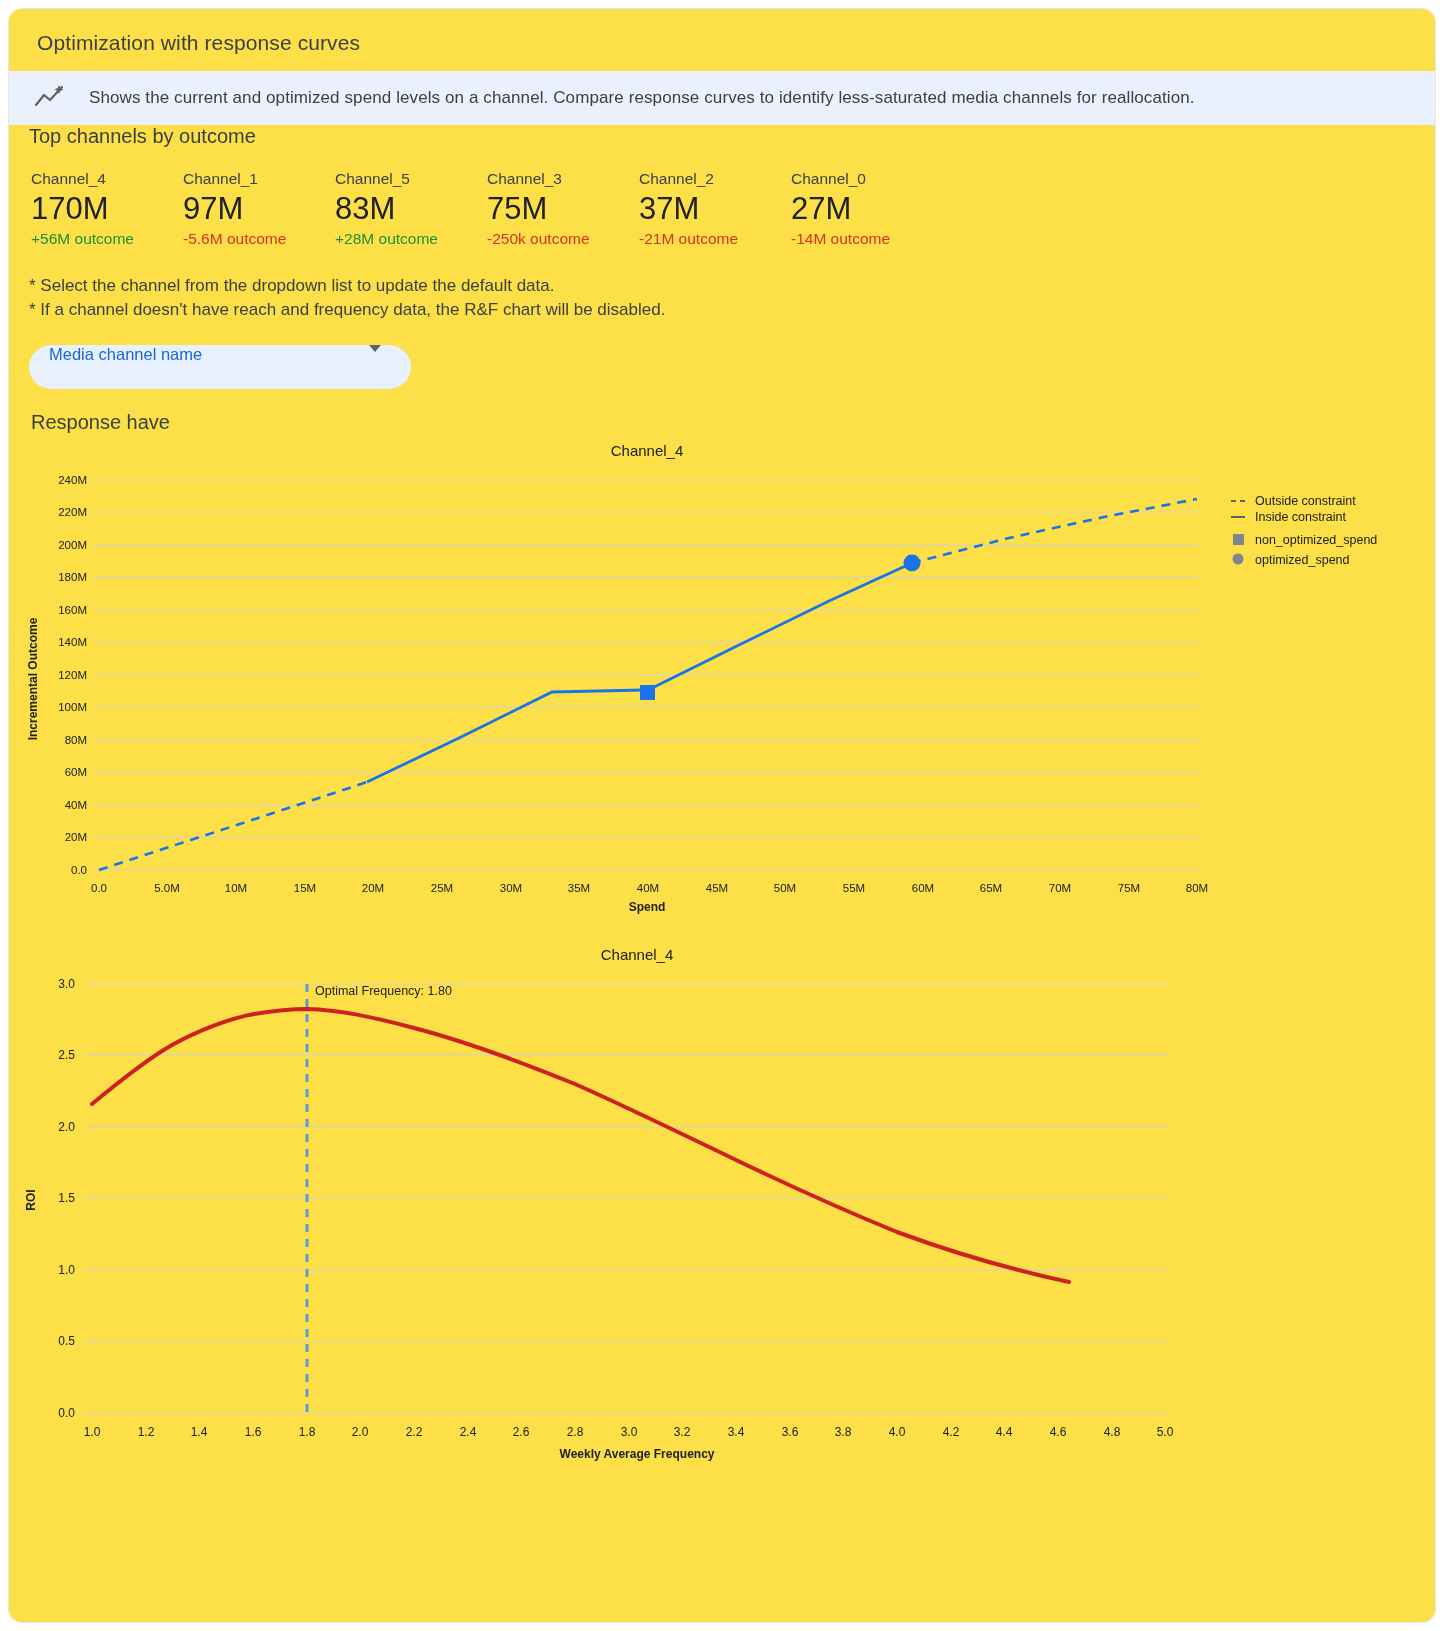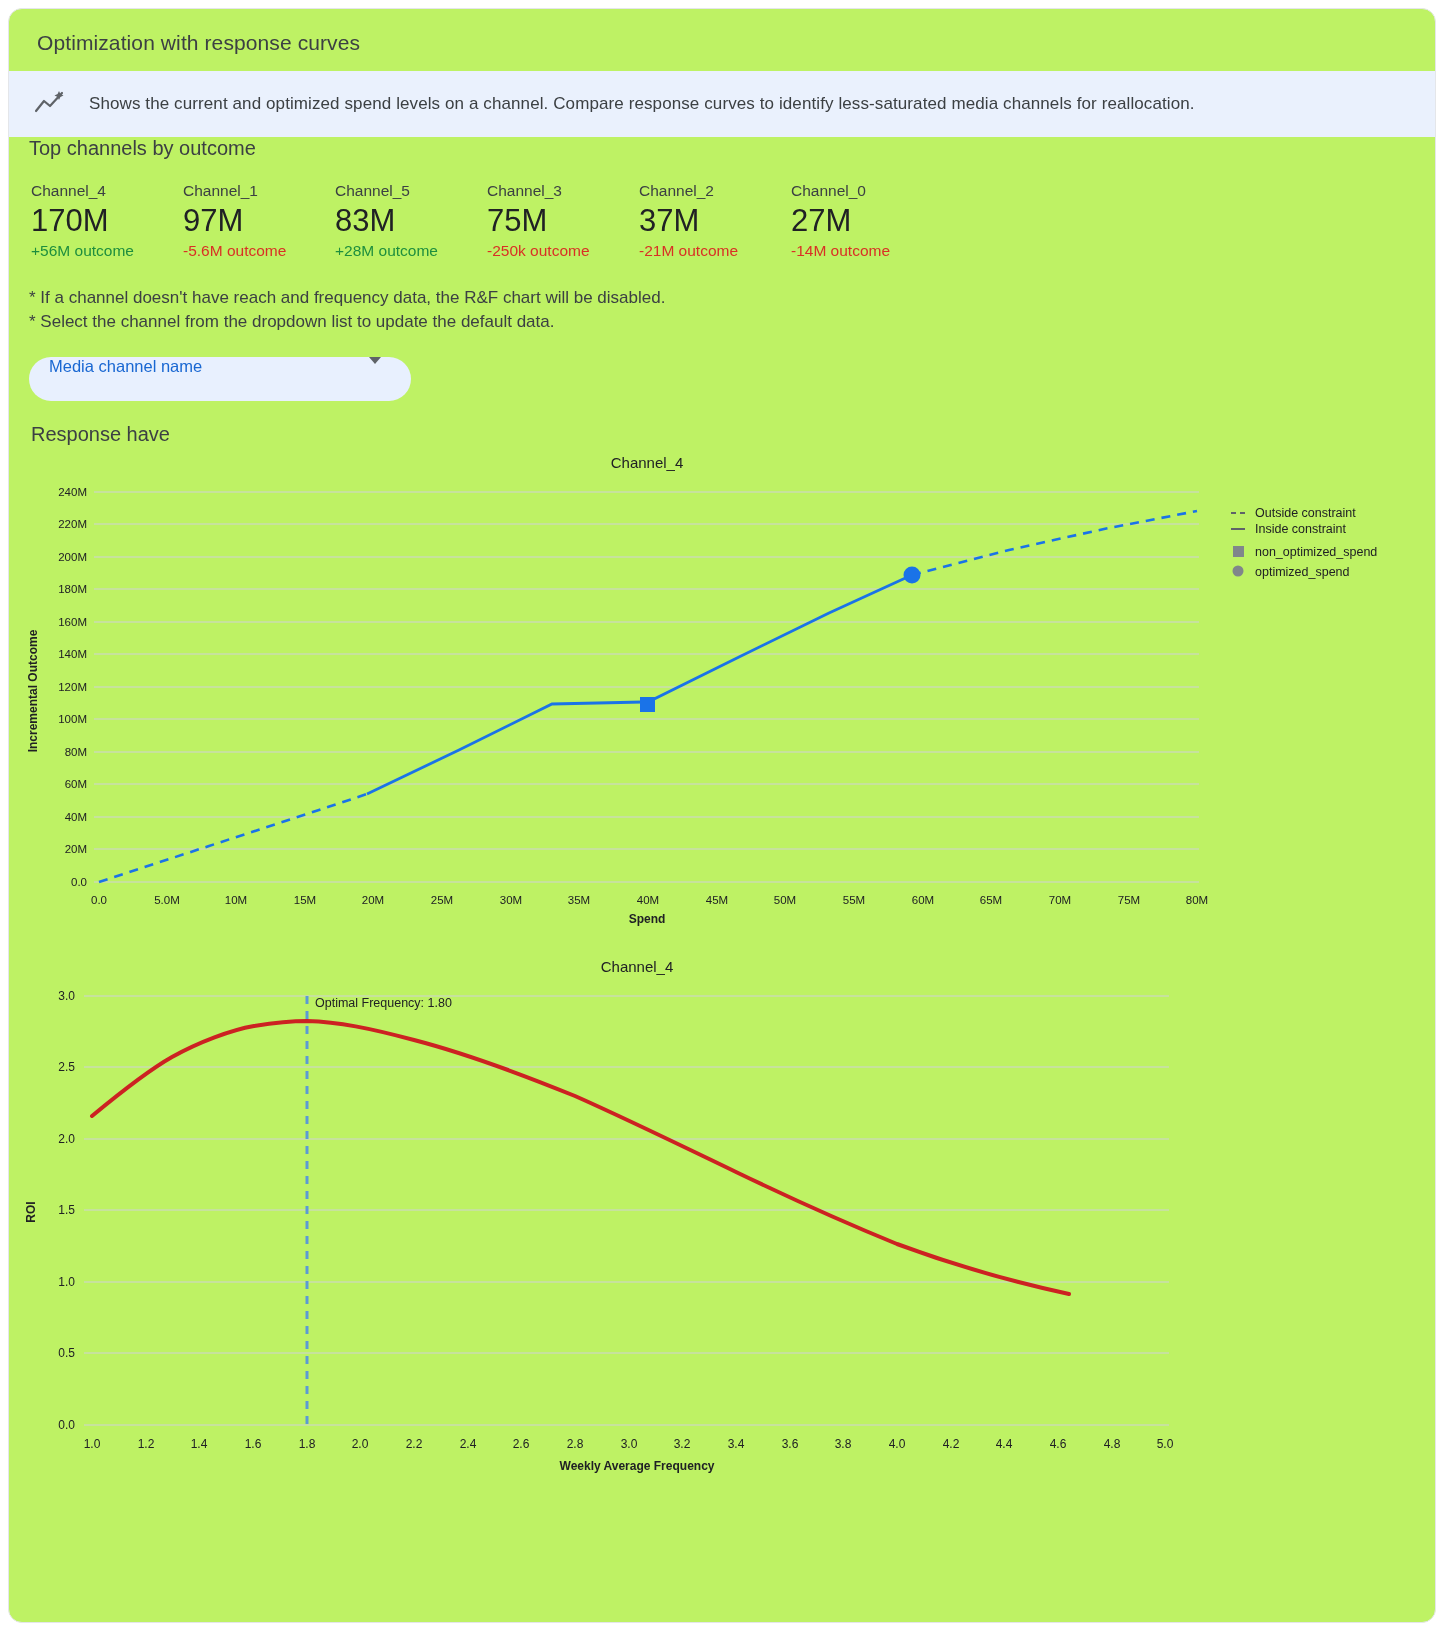--- a/index.html
+++ b/index.html
@@ -13,36 +13,36 @@
     width: 1444px;
     min-height: 1631px;
     position: relative;
     background: #fff;
   }
   .card {
     position: absolute;
     left: 8px; top: 8px;
     width: 1428px;
     min-height: 1615px;
-    background: #bef264;
+    background: #fde047;
     border: 1px solid #e4e6ea;
     border-radius: 14px;
     overflow: hidden;
   }
   .card-title {
     font-size: 21px;
     color: #3c4043;
     padding: 22px 0 16px 28px;
     letter-spacing: 0.1px;
   }
   .info-band {
     background: #eaf1fd;
     display: flex;
     align-items: center;
-    padding: 18px 24px;
+    padding: 12px 24px;
     gap: 22px;
   }
   .info-band .info-icon { flex: 0 0 34px; height: 30px; }
   .info-band .info-text {
     font-size: 17px;
     color: #3c4043;
     letter-spacing: 0.1px;
   }
   .section-title {
     font-size: 20px;
@@ -162,22 +162,22 @@
         </div>
         <div class="kpi">
           <div class="kpi-name">Channel_0</div>
           <div class="kpi-value">27M</div>
           <div class="kpi-delta neg">-14M outcome</div>
         </div>
       </div>
     </div>
 
     <div class="notes">
+      <div>* Select the channel from the dropdown list to update the default data.</div>
       <div>* If a channel doesn't have reach and frequency data, the R&amp;F chart will be disabled.</div>
-      <div>* Select the channel from the dropdown list to update the default data.</div>
     </div>
 
     <div class="dropdown">
       <span class="dd-label">Media channel name</span>
       <span class="caret"></span>
     </div>
 
     <div class="chart-block">
       <div class="chart-label">Response have</div>
 

